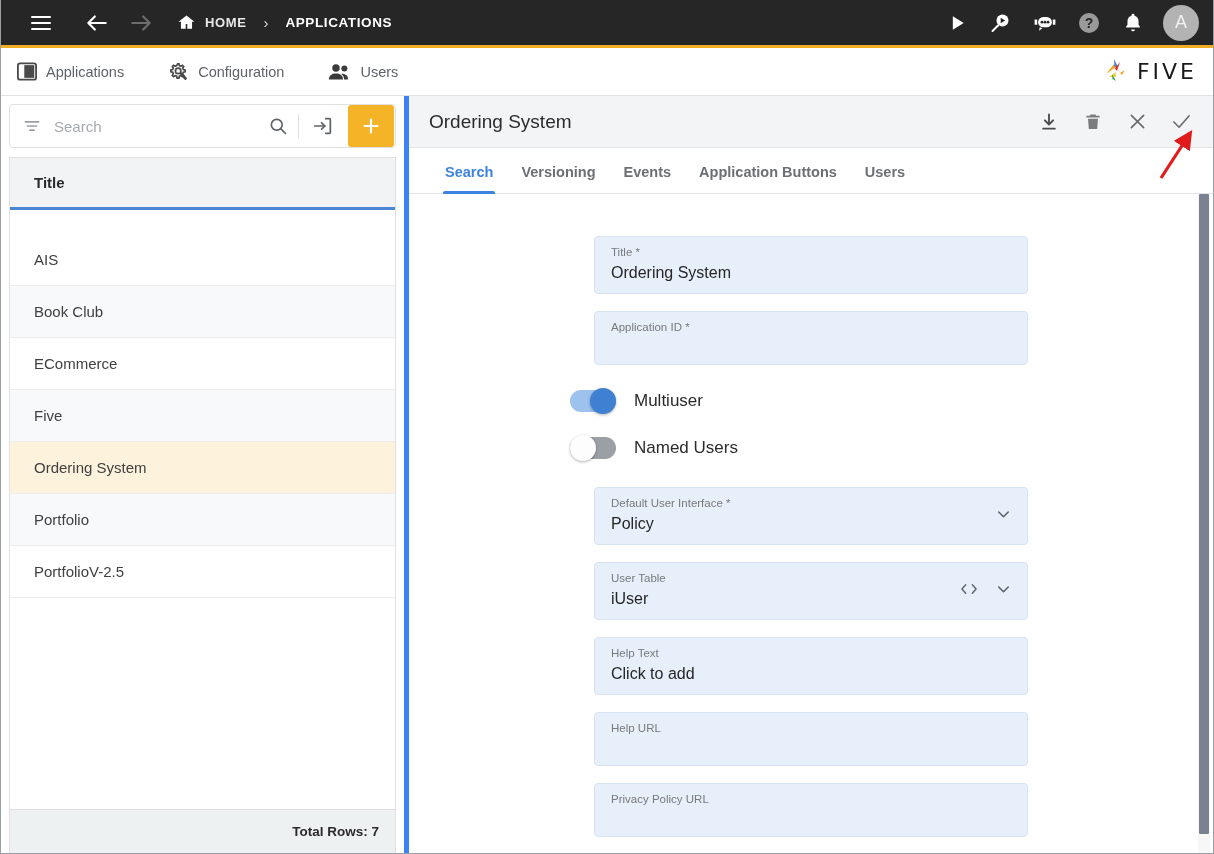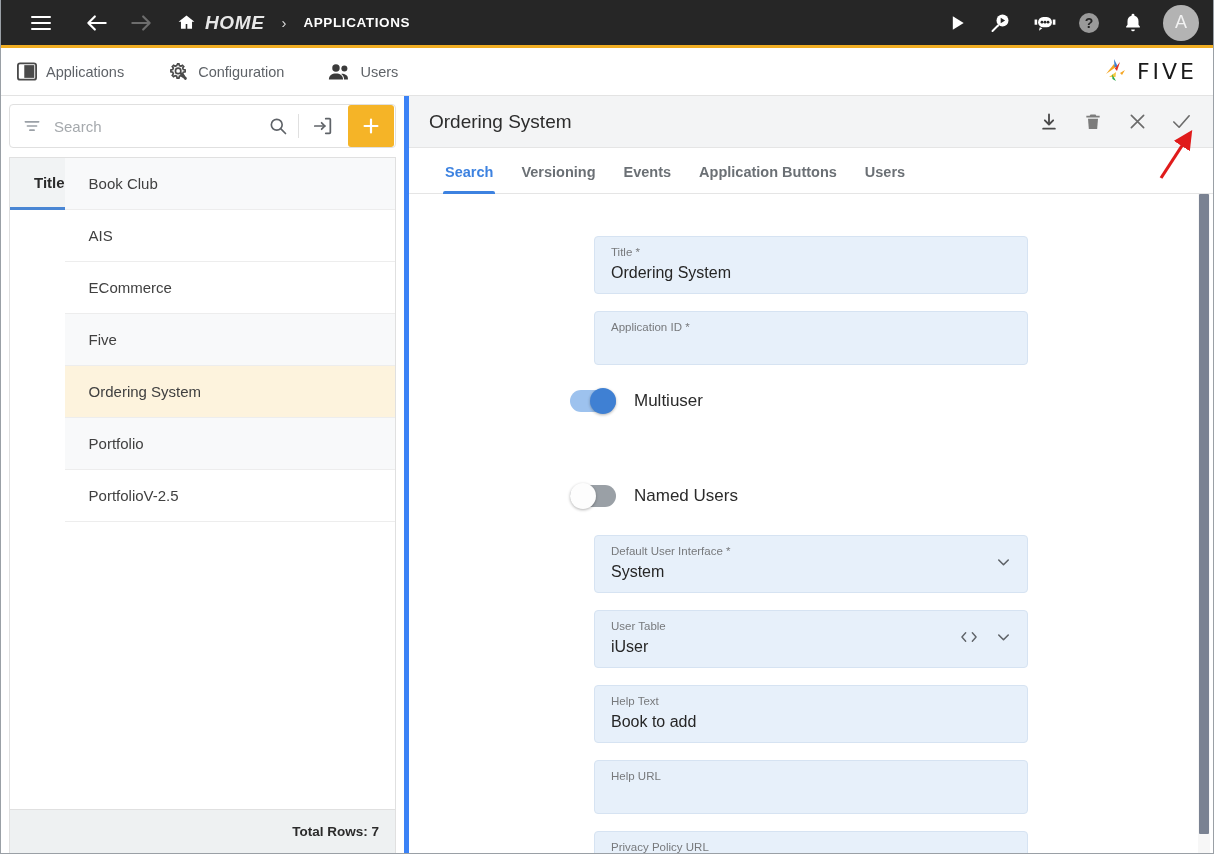--- a/index.html
+++ b/index.html
@@ -34,21 +34,21 @@
     display:flex; align-items:center; justify-content:center;
     color:#ffffff;
   }
   .ic svg{ display:block; }
   .ic.dim{ color:#6d6d6d; }
   .crumb{
     display:flex; align-items:center; gap:9px;
     margin-left:14px;
   }
   .crumb .home-lbl{
-    font-size:19px; font-weight:bold; letter-spacing:.6px; color:#e8e8e8;font-style:italic;
+    font-size:13px; font-weight:bold; letter-spacing:.6px; color:#e8e8e8;
   }
   .crumb .sep{ color:#dcdcdc; font-size:15px; margin:0 8px; }
   .crumb .cur{
     font-size:13.5px; font-weight:bold; letter-spacing:.6px; color:#ffffff;
   }
   .avatar{
     width:36px;height:36px;border-radius:50%;
     background:#b3b3b3; color:#f2f2f2;
     display:flex;align-items:center;justify-content:center;
     font-size:18px; margin-left:8px;
@@ -114,24 +114,25 @@
   .plusbtn{
     width:46px; height:42px; margin:1px;
     background:#f5b427; color:#fff;
     display:flex;align-items:center;justify-content:center;
     border-radius:3px;
   }
 
   .listwrap{
     margin-top:9px;
     flex:1 1 auto;
-    display:flex; 
+    display:flex; flex-direction:column;
     border:1px solid #e0e0e0;
     border-bottom:none;
     min-height:0;
+    gap:24px;
   }
   .listhead{
     height:52px; flex:0 0 52px;
     background:#f1f3f4;
     display:flex; align-items:center;
     padding-left:24px;
     font-size:15px; font-weight:bold; color:#2b2b2b;
     border-bottom:3px solid #4a86d4;
   }
   .rows{ flex:1 1 auto; overflow:hidden; }
@@ -218,21 +219,20 @@
     color:#5f6368;
   }
   .fld .code{
     position:absolute; right:48px; top:50%; transform:translateY(-50%);
     color:#5f6368; font-size:14px; font-family:"Liberation Mono", monospace;
   }
 
   .togrow{
     width:482px; display:flex; align-items:center; gap:18px;
     margin-bottom:25px;
-    margin-top:48px;
   }
   .tog{
     width:46px;height:22px;border-radius:11px;position:relative;flex:0 0 46px;
   }
   .tog.on{ background:#9dc2ee; }
   .tog.off{ background:#9aa0a6; }
   .tog .knob{
     position:absolute; top:-2px; width:26px;height:26px;border-radius:50%;
     box-shadow:0 1px 3px rgba(0,0,0,.3);
   }
@@ -404,22 +404,22 @@
         <span class="plusbtn">
           <svg width="22" height="22" viewBox="0 0 24 24" fill="none" stroke="currentColor" stroke-width="2.4" stroke-linecap="round">
               <path d="M12 5v14M5 12h14"></path>
             </svg>
         </span>
       </div>
 
       <div class="listwrap">
         <div class="listhead">Title</div>
         <div class="rows">
+          <div class="row">AIS</div>
           <div class="row alt">Book Club</div>
-          <div class="row">AIS</div>
           <div class="row">ECommerce</div>
           <div class="row alt">Five</div>
           <div class="row sel">Ordering System</div>
           <div class="row alt">Portfolio</div>
           <div class="row">PortfolioV-2.5</div>
         </div>
       </div>
 
       <div class="listfoot">Total Rows: 7</div>
     </div>
@@ -484,21 +484,21 @@
 
           <div class="togrow" style="margin-bottom:28px;">
             <span class="tog off">
                 <span class="knob"></span>
               </span>
             <span class="tlab">Named Users</span>
           </div>
 
           <div class="fld">
             <div class="lab">Default User Interface *</div>
-            <div class="val">System</div>
+            <div class="val">Policy</div>
             <span class="chev">
               <svg width="19" height="19" viewBox="0 0 24 24" fill="none" stroke="currentColor" stroke-width="2" stroke-linecap="round" stroke-linejoin="round">
                   <path d="M6 9.5l6 6 6-6"></path>
                 </svg>
             </span>
           </div>
 
           <div class="fld">
             <div class="lab">User Table</div>
             <div class="val">iUser</div>
@@ -510,21 +510,21 @@
             </span>
             <span class="chev">
               <svg width="19" height="19" viewBox="0 0 24 24" fill="none" stroke="currentColor" stroke-width="2" stroke-linecap="round" stroke-linejoin="round">
                   <path d="M6 9.5l6 6 6-6"></path>
                 </svg>
             </span>
           </div>
 
           <div class="fld">
             <div class="lab">Help Text</div>
-            <div class="val">Book to add</div>
+            <div class="val">Click to add</div>
           </div>
 
           <div class="fld tall">
             <div class="lab">Help URL</div>
             <div class="val"></div>
           </div>
 
           <div class="fld tall">
             <div class="lab">Privacy Policy URL</div>
             <div class="val"></div>

